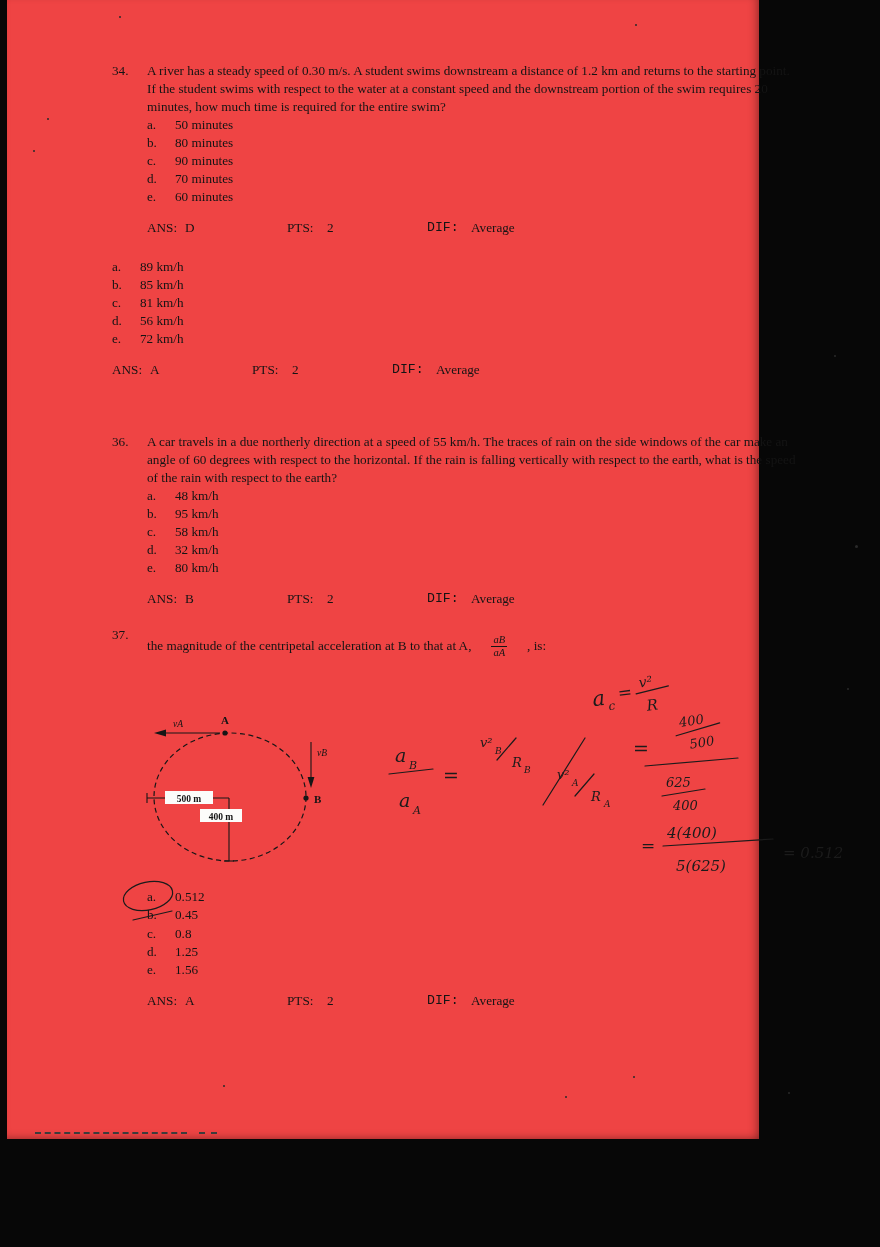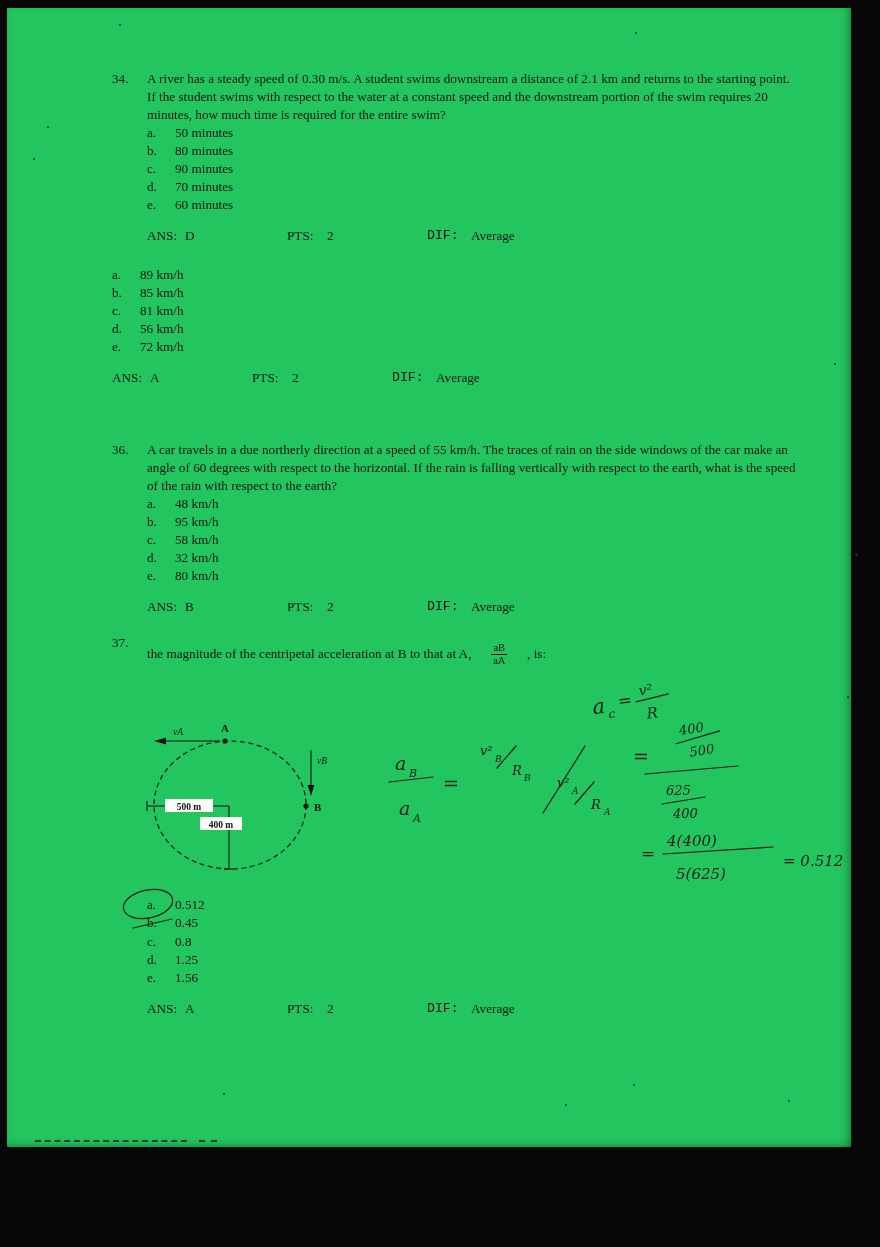--- a/index.html
+++ b/index.html
@@ -1,37 +1,37 @@
 <!DOCTYPE html>
 <html><head>
 <meta charset="utf-8">
 <style>
   * { margin:0; padding:0; box-sizing:border-box; }
   html,body { width:880px; height:1247px; }
   body { background:#070707; position:relative; overflow:hidden;
          font-family:"Liberation Serif", serif; }
-  .page { position:absolute; left:7px; top:8px; width:844px; height:1139px;
-          background:#22c55e; color:#141414;
+  .page { position:absolute; left:7px; top:0; width:752px; height:1139px;
+          background:#ef4444; color:#141414;
           box-shadow: inset -8px 0 10px -6px rgba(0,0,0,.35), inset 0 -6px 8px -5px rgba(0,0,0,.3); }
 
   .question { position:absolute; left:105px; width:692px; display:flex; }
   .qnum { flex:none; width:35px; font-size:13.2px; line-height:18px; }
   .qbody { width:652px; font-size:13.2px; line-height:18px; }
   .opt { display:flex; }
   .optlabel { flex:none; width:28px; }
 
   .ansline { display:flex; margin-top:13px; }
   .apair { display:flex; width:140px; }
   .albl-ans { display:inline-block; width:38px; }
   .albl-pts { display:inline-block; width:40px; }
   .albl-dif { display:inline-block; width:44px;font-family:Liberation Mono, monospace; }
 
   .qline2 { display:flex; align-items:center; gap:20px; height:36px; margin-top:2px; }
   .mfrac { display:inline-flex; flex-direction:column; align-items:center;
-           font-size:10.5px; line-height:1.1; }
+           font-size:10.5px; font-style:italic; line-height:1.1; }
   .mfrac .ftop { border-bottom:1px solid #141414; padding:0 2px; }
 
   .block { position:absolute; font-size:13.2px; line-height:18.3px; }
 
   svg { position:absolute; overflow:visible; }
   .diagram line, .diagram polyline { stroke:#161616; stroke-width:1.1; }
   .diagram ellipse { fill:none; stroke:#161616; stroke-width:1.2; stroke-dasharray:5 3.5; }
   .diagram circle, .diagram polygon { fill:#161616; }
   .dlabel  { font-family:"Liberation Serif",serif; font-weight:bold; font-size:11px; fill:#141414; }
   .vlabel  { font-family:"Liberation Serif",serif; font-style:italic; font-size:9.5px; fill:#141414; }
@@ -47,21 +47,21 @@
   .dot { position:absolute; background:#2a2a2a; border-radius:50%; }
 </style>
 </head>
 <body>
 
 <div class="page">
 
   <div class="question" style="top:62px">
     <div class="qnum">34.</div>
     <div class="qbody">
-      <div class="qtext">A river has a steady speed of 0.30 m/s. A student swims downstream a distance of 2.1 km and returns to the starting point. If the student swims with respect to the water at a constant speed and the downstream portion of the swim requires 20 minutes, how much time is required for the entire swim?</div>
+      <div class="qtext">A river has a steady speed of 0.30 m/s. A student swims downstream a distance of 1.2 km and returns to the starting point. If the student swims with respect to the water at a constant speed and the downstream portion of the swim requires 20 minutes, how much time is required for the entire swim?</div>
       <div class="options">
         <div class="opt">
             <span class="optlabel">a.</span>
             <span>50 minutes</span>
           </div>
         <div class="opt">
             <span class="optlabel">b.</span>
             <span>80 minutes</span>
           </div>
         <div class="opt">

